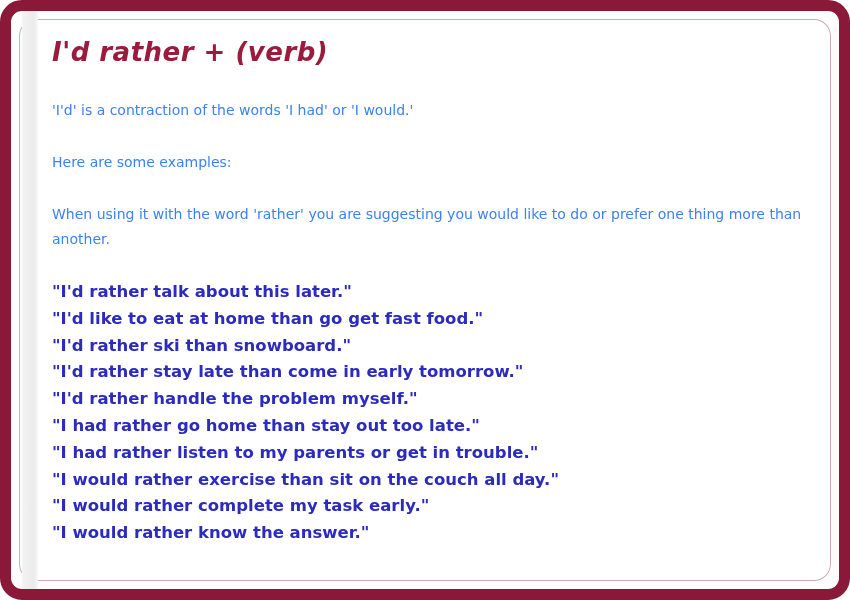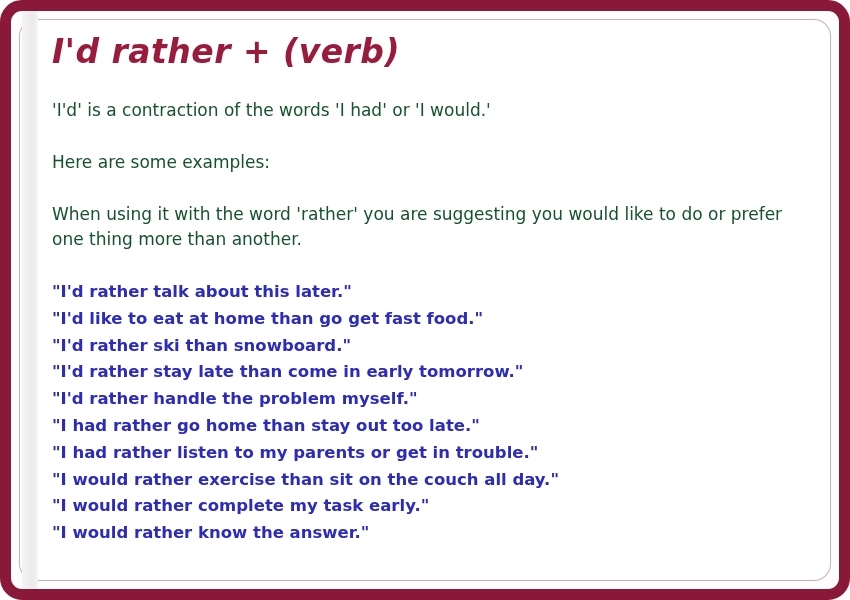--- a/index.html
+++ b/index.html
@@ -53,35 +53,35 @@
   
   .content {
     position: absolute;
     left: 52px;
     top: 30px;
     width: 770px;
   }
 
   .title {
     font-family: "DejaVu Sans", sans-serif;
-    font-size: 33px;
+    font-size: 26px;
     line-height: 44px;
     font-weight: 700;
     font-style: italic;
     letter-spacing: 0.5px;
     color: #9b1b3c;
     margin: 0 0 24px 0;
     white-space: nowrap;
   }
 
   .para {
     font-family: "DejaVu Sans", sans-serif;
-    font-size: 17px;
+    font-size: 14px;
     line-height: 25px;
-    color: #14532d;
+    color: #3b82f6;
     margin: 0 0 27px 0;
     max-width: 760px;
   }
   .para.tight {
     margin-bottom: 27px;
   }
 
   .examples {
     margin: 0;
     padding: 0;

